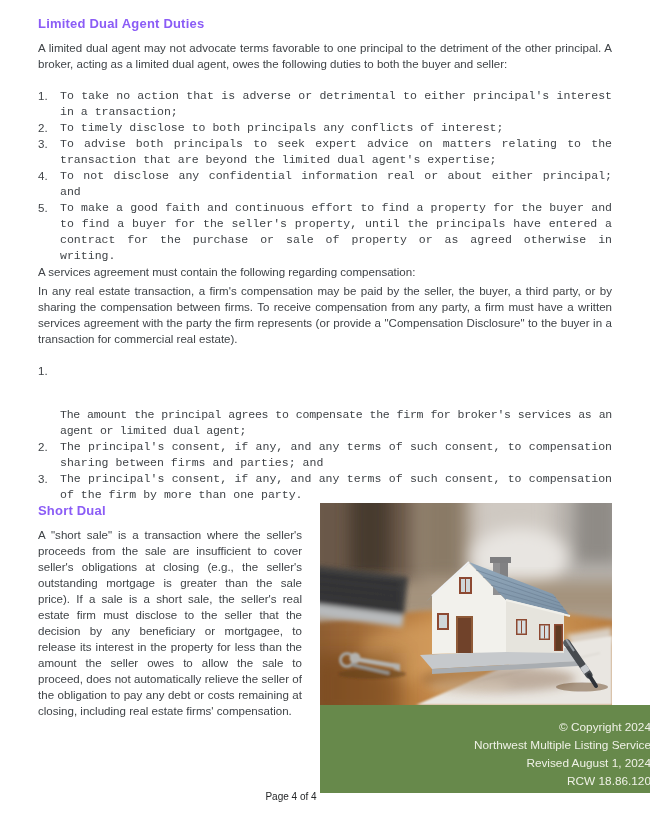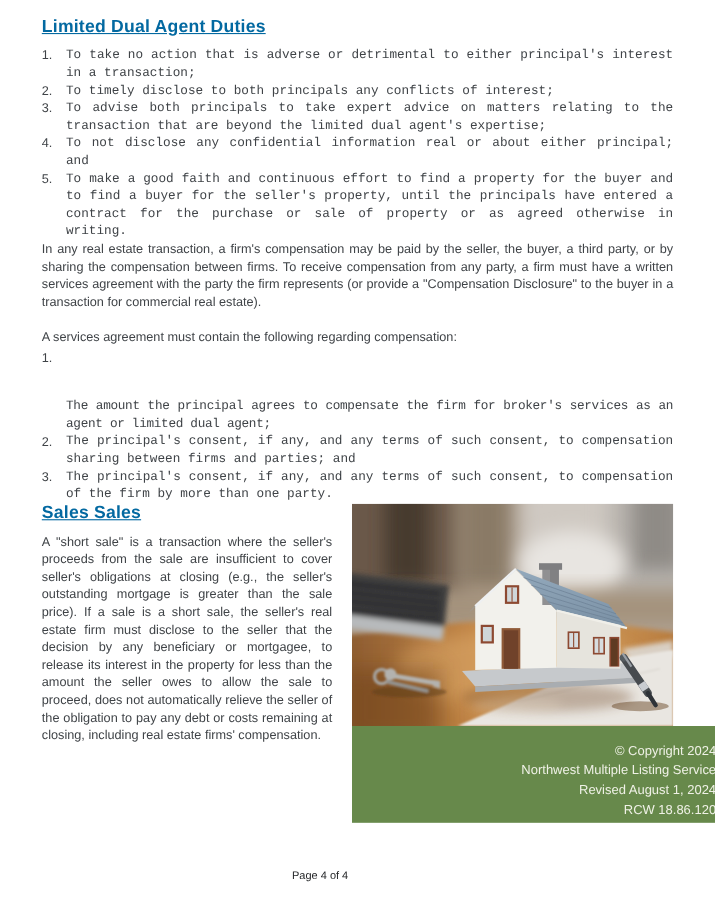--- a/index.html
+++ b/index.html
@@ -1,19 +1,19 @@
 <!DOCTYPE html>
 <html><head>
 <meta charset="utf-8">
 <style>
   html,body{margin:0;padding:0;background:#ffffff;}
   body{width:650px;height:819px;font-family:"Liberation Sans","DejaVu Sans",sans-serif;-webkit-font-smoothing:antialiased;}
   .page{position:relative;width:650px;height:819px;background:#ffffff;overflow:hidden;}
   .content{position:absolute;left:38px;top:16px;width:574px;}
-  h1.sec{font-size:16px;font-weight:bold;color:#0369a1;margin:0 0 9px 0;letter-spacing:.2px;text-decoration:underline;}
+  h1.sec{font-size:13px;font-weight:bold;color:#8b5cf6;margin:0 0 9px 0;letter-spacing:.2px;}
   p.body{font-size:11.55px;line-height:16px;color:#3f4347;margin:0 0 16px 0;text-align:justify;}
   p.body.lead{margin-bottom:3px;}
   ol.num-list{list-style:none;margin:0;padding:0;}
   ol.num-list .li{display:flex;font-size:11.55px;line-height:16px;color:#3f4347;}
   ol.num-list .num{width:14px;flex:0 0 14px;margin-right:8px;text-align:left;}
   ol.num-list .txt{flex:1;text-align:justify;font-family:Liberation Mono, monospace;}
   ol.num-list .txt.tight{letter-spacing:-0.28px;margin-top:44px;}
   .gap-after-list1{margin-bottom:37px;}
   .gap-after-list2{margin-bottom:41px;}
   .short-row{display:flex;gap:18px;align-items:flex-start;}
@@ -26,65 +26,66 @@
   .copyright-box .cline{font-size:11.8px;line-height:18px;color:#eff1e6;}
   .page-footer{position:absolute;left:0;top:791px;width:582px;text-align:center;font-size:10px;color:#232527;}
 </style>
 </head>
 <body>
 
 <div class="page">
   <div class="content">
 
     <h1 class="sec">Limited Dual Agent Duties</h1>
+    <p class="body">A limited dual agent may not advocate terms favorable to one principal to the detriment of the other principal. A broker, acting as a limited dual agent, owes the following duties to both the buyer and seller:</p>
 
     <ol class="num-list gap-after-list1">
       <li class="li">
         <span class="num">1.</span>
         <span class="txt">To take no action that is adverse or detrimental to either principal's interest in a transaction;</span>
       </li>
       <li class="li">
         <span class="num">2.</span>
         <span class="txt">To timely disclose to both principals any conflicts of interest;</span>
       </li>
       <li class="li">
         <span class="num">3.</span>
-        <span class="txt">To advise both principals to take expert advice on matters relating to the transaction that are beyond the limited dual agent's expertise;</span>
+        <span class="txt">To advise both principals to seek expert advice on matters relating to the transaction that are beyond the limited dual agent's expertise;</span>
       </li>
       <li class="li">
         <span class="num">4.</span>
         <span class="txt">To not disclose any confidential information real or about either principal; and</span>
       </li>
       <li class="li">
         <span class="num">5.</span>
         <span class="txt">To make a good faith and continuous effort to find a property for the buyer and to find a buyer for the seller's property, until the principals have entered a contract for the purchase or sale of property or as agreed otherwise in writing.</span>
       </li>
     </ol>
 
+    <p class="body lead">A services agreement must contain the following regarding compensation:</p>
     <p class="body">In any real estate transaction, a firm's compensation may be paid by the seller, the buyer, a third party, or by sharing the compensation between firms. To receive compensation from any party, a firm must have a written services agreement with the party the firm represents (or provide a "Compensation Disclosure" to the buyer in a transaction for commercial real estate).</p>
-    <p class="body lead">A services agreement must contain the following regarding compensation:</p>
 
     <ol class="num-list gap-after-list2">
       <li class="li">
         <span class="num">1.</span>
         <span class="txt tight">The amount the principal agrees to compensate the firm for broker's services as an agent or limited dual agent;</span>
       </li>
       <li class="li">
         <span class="num">2.</span>
         <span class="txt">The principal's consent, if any, and any terms of such consent, to compensation sharing between firms and parties; and</span>
       </li>
       <li class="li">
         <span class="num">3.</span>
         <span class="txt">The principal's consent, if any, and any terms of such consent, to compensation of the firm by more than one party.</span>
       </li>
     </ol>
 
     <div class="short-row">
       <div class="short-col">
-        <h1 class="sec">Sales Sales</h1>
+        <h1 class="sec">Short Dual</h1>
         <p class="body">A "short sale" is a transaction where the seller's proceeds from the sale are insufficient to cover seller's obligations at closing (e.g., the seller's outstanding mortgage is greater than the sale price). If a sale is a short sale, the seller's real estate firm must disclose to the seller that the decision by any beneficiary or mortgagee, to release its interest in the property for less than the amount the seller owes to allow the sale to proceed, does not automatically relieve the seller of the obligation to pay any debt or costs remaining at closing, including real estate firms' compensation.</p>
       </div>
 
       <div class="figure-col">
         <div class="photo">
           <svg width="292" height="202" viewBox="0 0 292 202" xmlns="http://www.w3.org/2000/svg">
             <defs>
               <filter id="b10" x="-40%" y="-40%" width="180%" height="180%">
                   <feGaussianBlur stdDeviation="10"></feGaussianBlur>
                 </filter>

